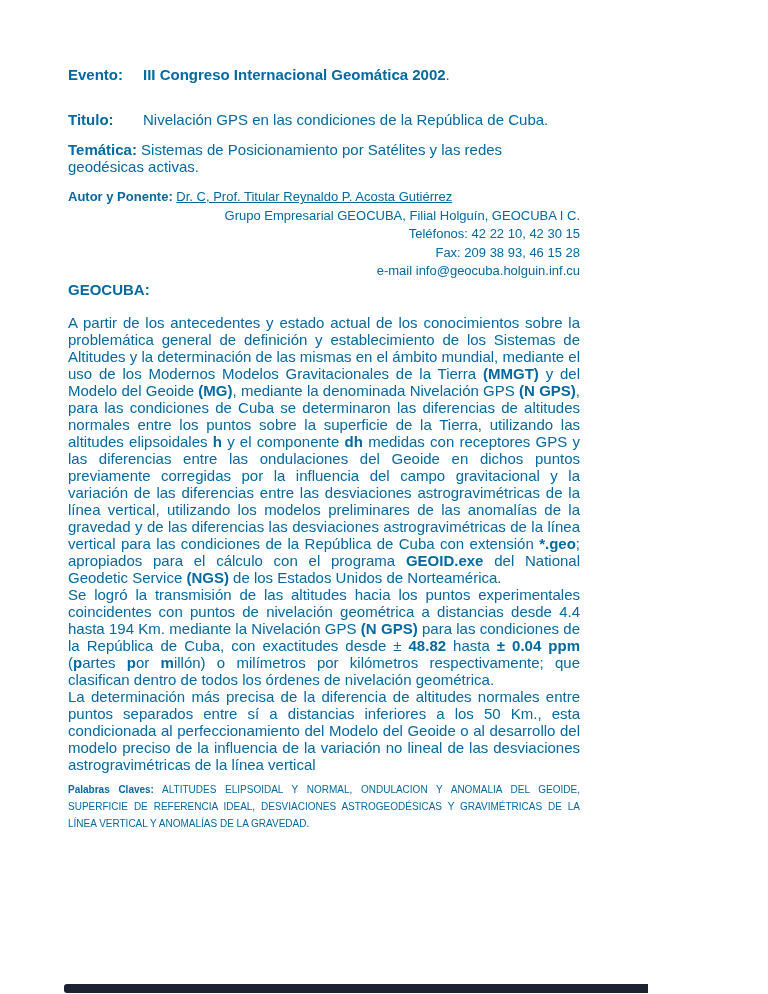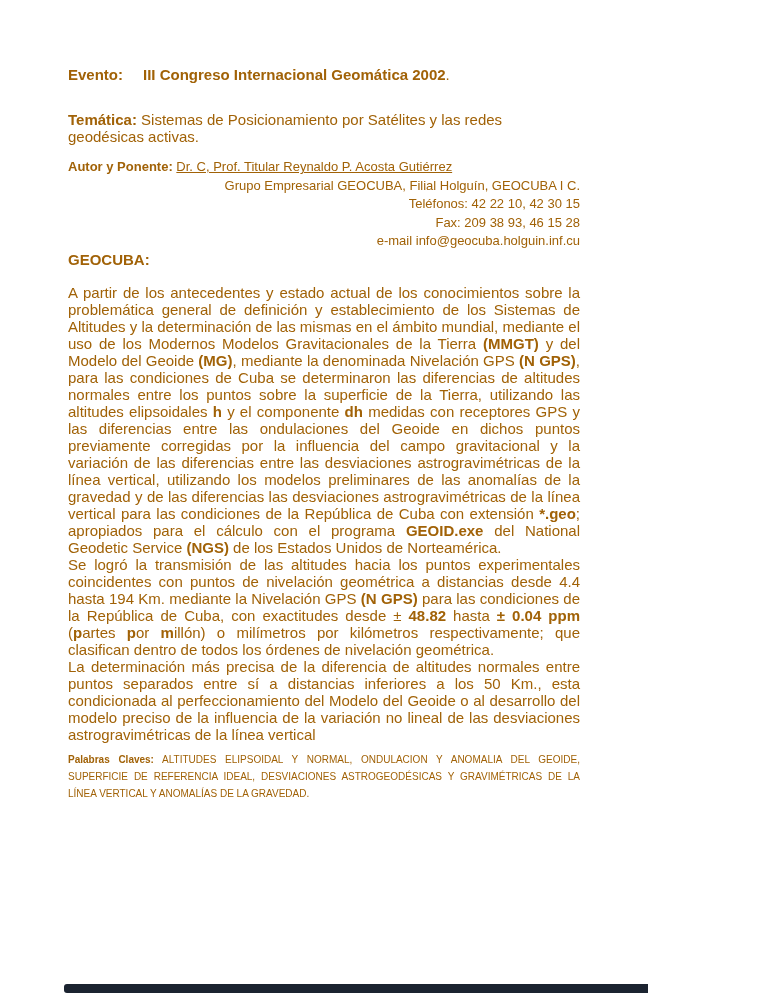--- a/index.html
+++ b/index.html
@@ -2,21 +2,21 @@
 <html><head>
 <meta charset="utf-8">
 <style>
   html,body{margin:0;padding:0;background:#ffffff;}
   .page{
     position:relative;
     width:648px;height:994px;
     background:#ffffff;
     overflow:hidden;
     font-family:"Liberation Sans","DejaVu Sans",sans-serif;
-    color:#a16207;
+    color:#0369a1;
     box-sizing:border-box;
     padding:66px 68px 0 68px;
   }
   .row{font-size:15px;line-height:17px;}
   .b{font-weight:700;}
   .u{text-decoration:underline;}
   .lbl-col{display:inline-block;width:75px;font-weight:700;}
   .evento-row{margin-bottom:28px;}
   .titulo-row{margin-bottom:13px;}
   .tematica-row{margin-bottom:13px;}
@@ -42,20 +42,23 @@
 </style>
 </head>
 <body>
 
 <div class="page">
 
   <div class="row evento-row">
     <span class="lbl-col">Evento:</span><span class="b">III Congreso Internacional Geomática 2002</span><span>.</span>
   </div>
 
+  <div class="row titulo-row">
+    <span class="lbl-col">Titulo:</span><span>Nivelación GPS en las condiciones de la República de Cuba.</span>
+  </div>
 
   <div class="row tematica-row">
     <span class="b">Temática:</span><span> Sistemas de Posicionamiento por Satélites y las redes geodésicas activas.</span>
   </div>
 
   <div class="autor-row">
     <span class="b">Autor y Ponente:</span>
     <span class="u">Dr. C,  Prof. Titular Reynaldo P. Acosta Gutiérrez</span>
   </div>
 

